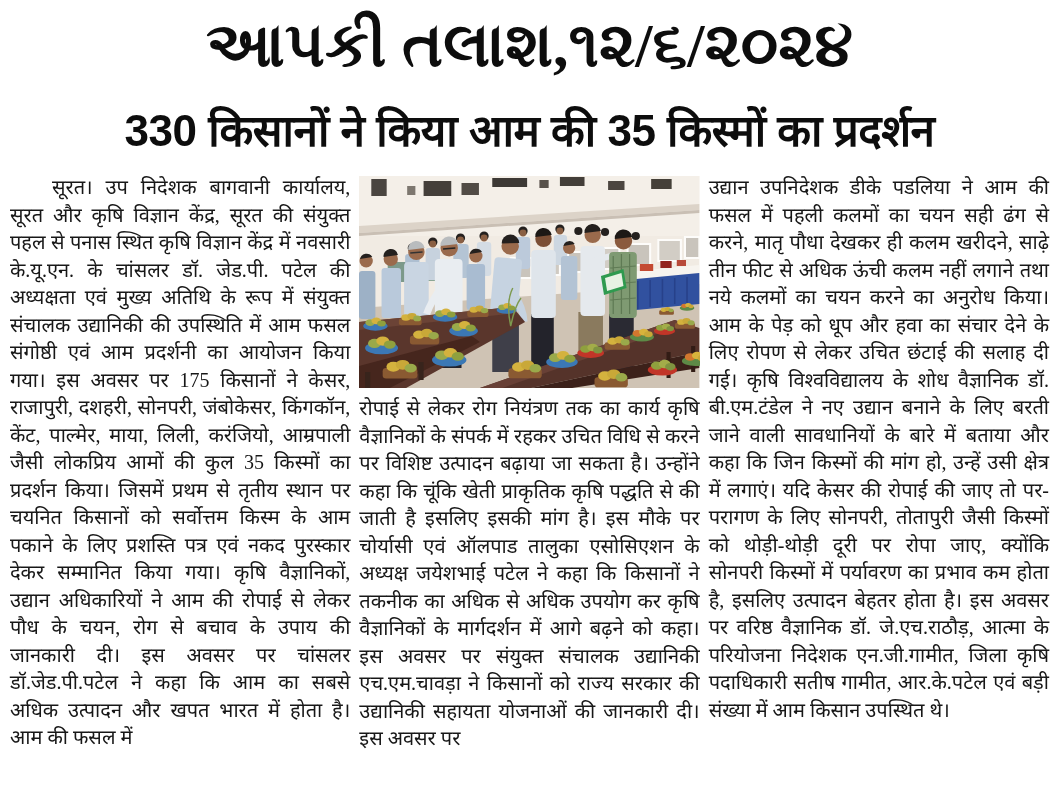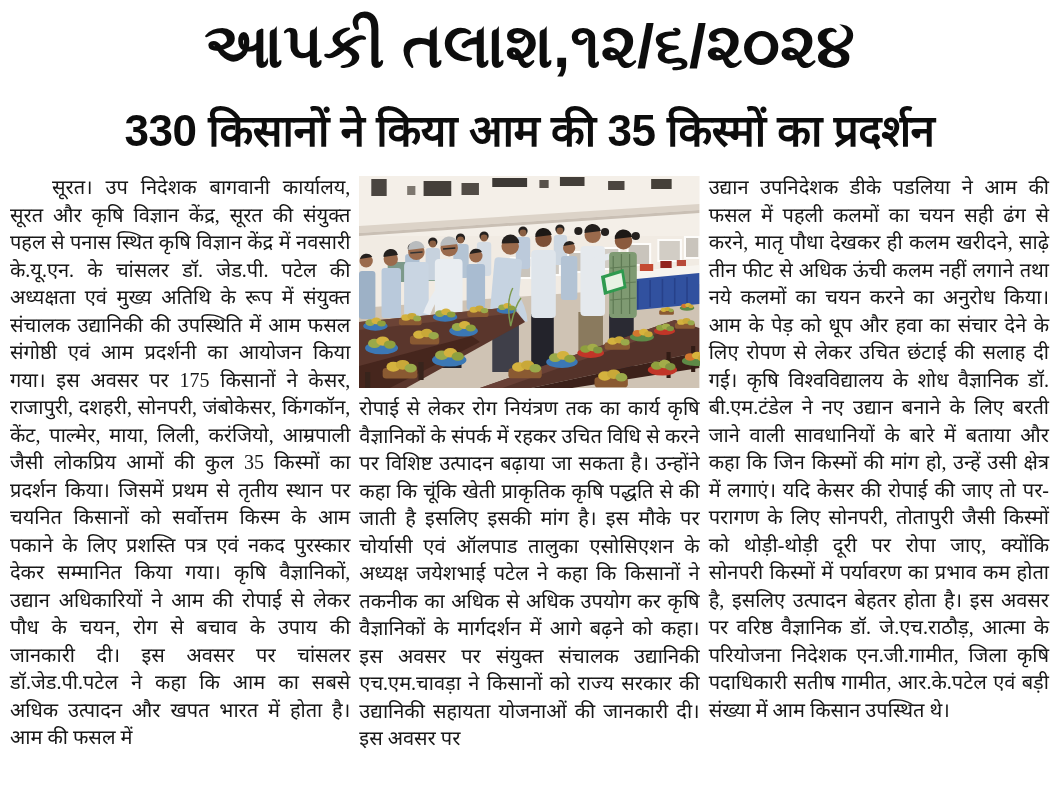--- a/index.html
+++ b/index.html
@@ -14,21 +14,21 @@
     position: relative;
   }
   .masthead {
     margin: 6px 0 0 0;
     text-align: center;
     font-size: 62px;
     font-weight: bold;
     line-height: 1.15;
     letter-spacing: 0px;
     color: #0d0d0d;
-    font-family: Liberation Sans, sans-serif;
+    font-family: Liberation Serif, serif;
   }
   .headline {
     margin: 24px 0 0 0;
     text-align: center;
     font-size: 44px;
     font-weight: bold;
     line-height: 1.2;
     color: #0d0d0d;
     font-family: "Liberation Sans", sans-serif;
     letter-spacing: -0.5px;

